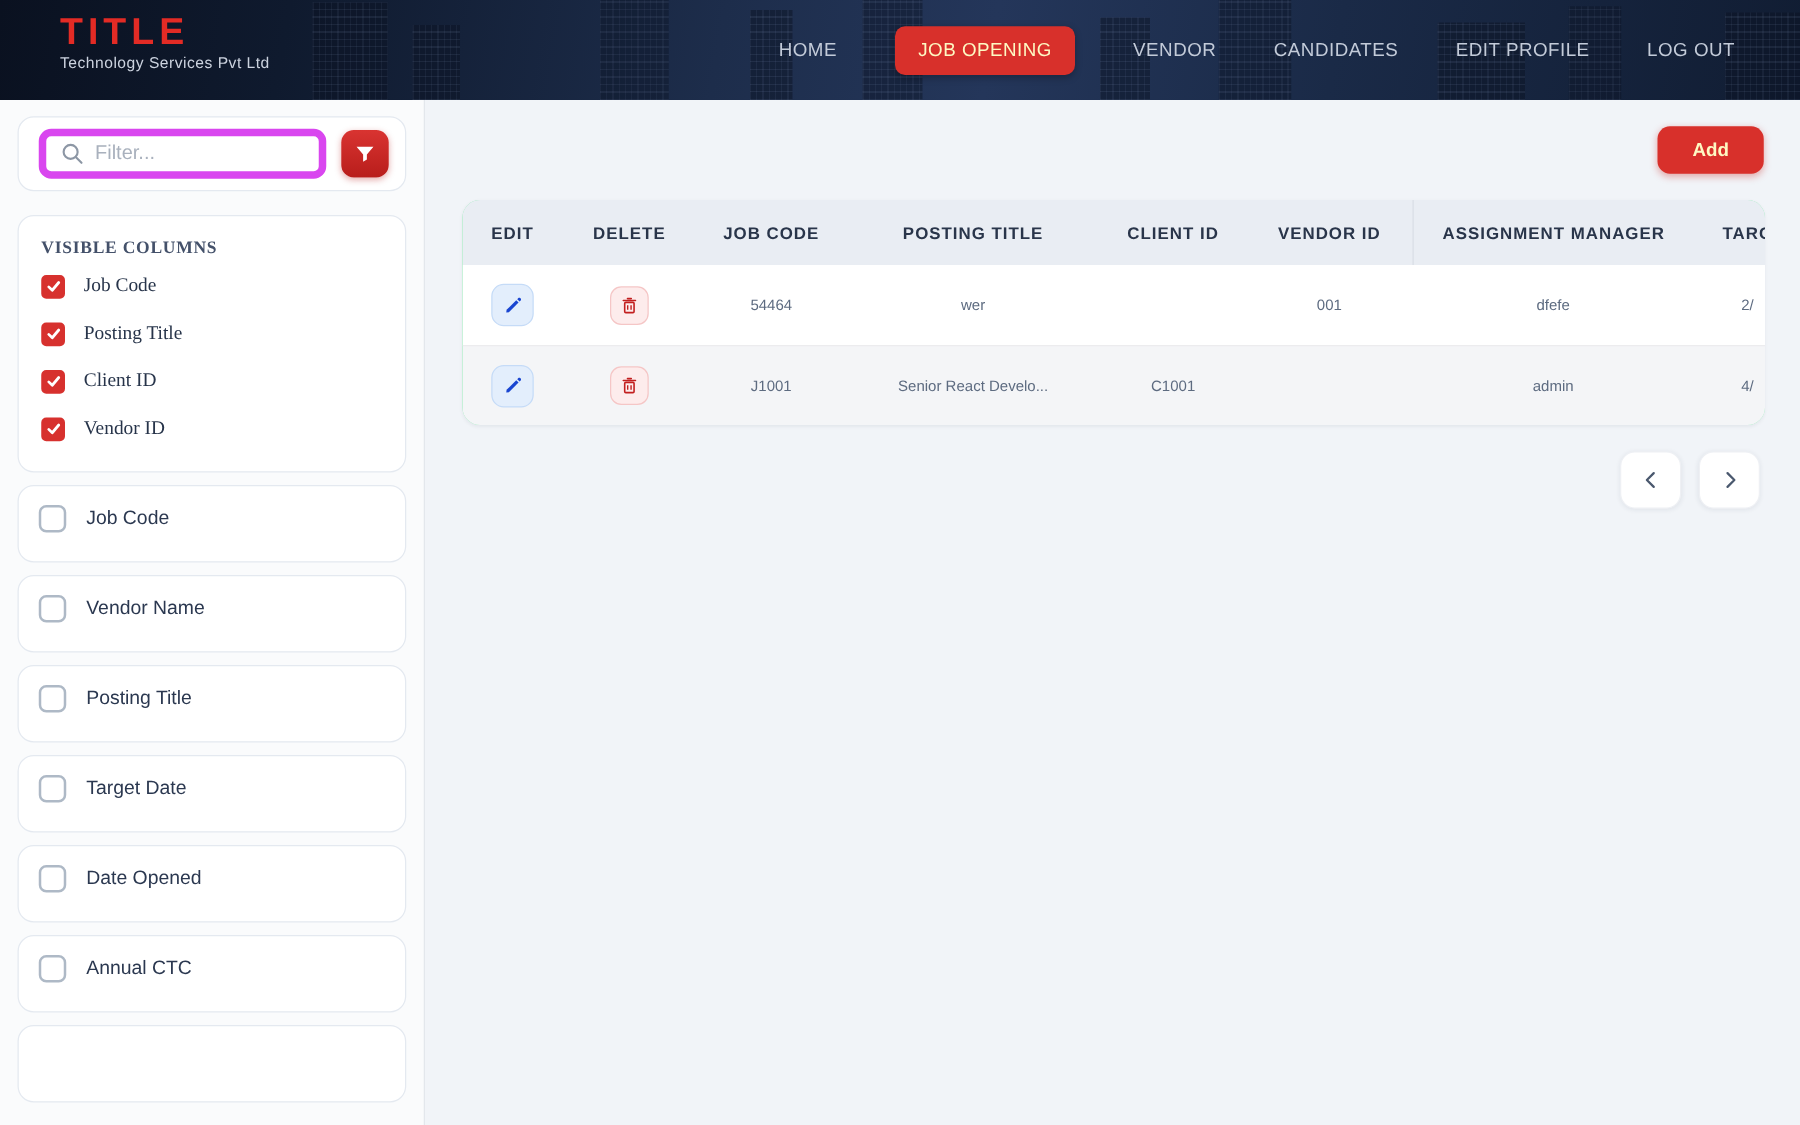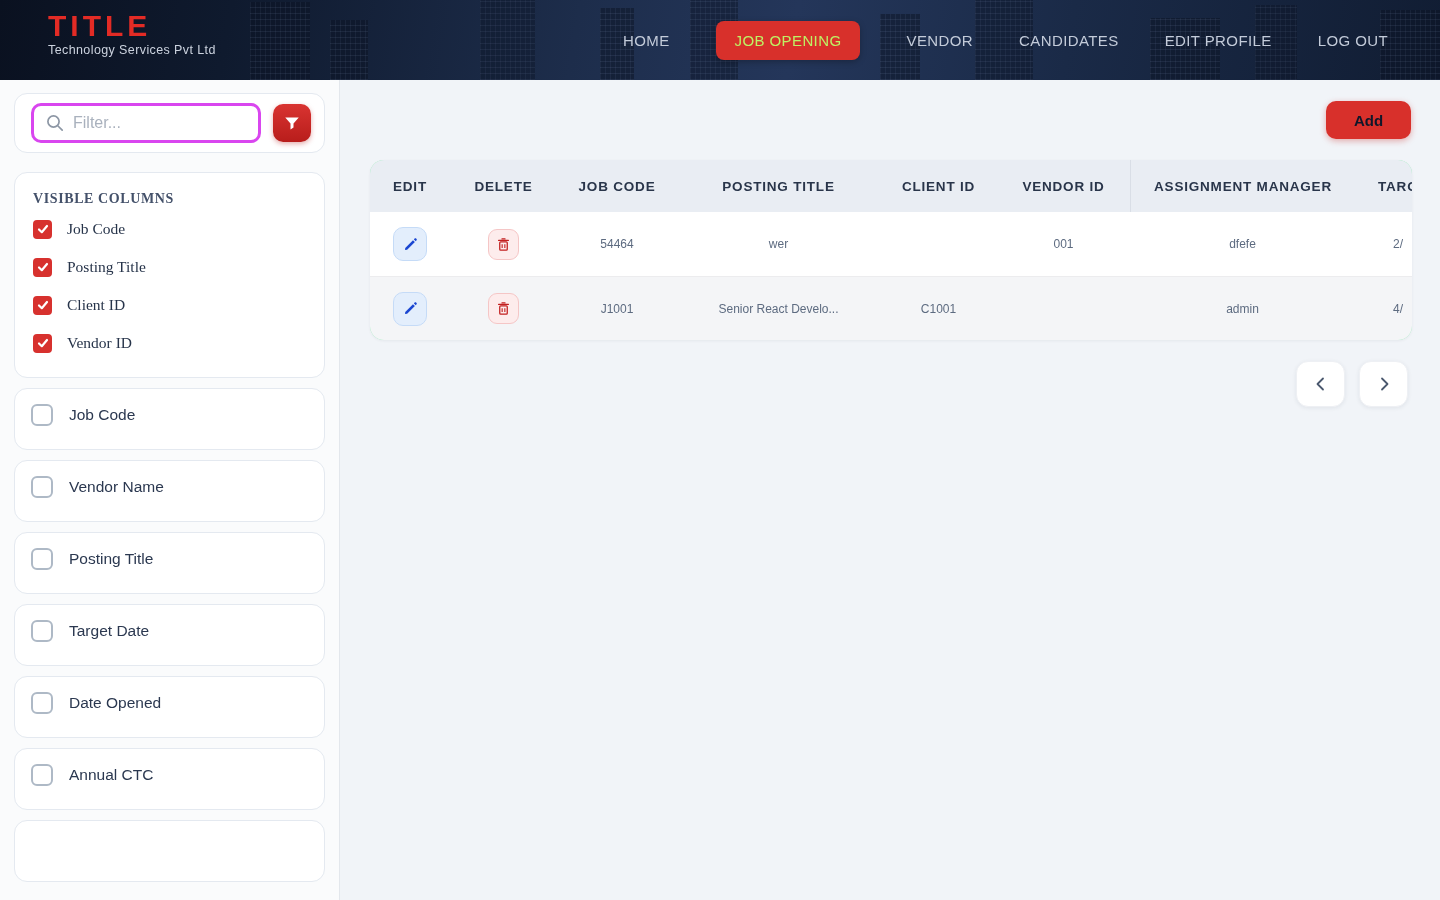--- a/index.html
+++ b/index.html
@@ -18,29 +18,29 @@
   .b1{left:250px;width:60px;height:78px;} .b2{left:330px;width:38px;height:60px;}
   .b3{left:480px;width:55px;height:80px;opacity:.45} .b4{left:600px;width:34px;height:72px;}
   .b5{left:690px;width:48px;height:80px;opacity:.5} .b6{left:880px;width:40px;height:66px;}
   .b7{left:975px;width:58px;height:80px;opacity:.5} .b8{left:1150px;width:70px;height:62px;}
   .b9{left:1255px;width:42px;height:75px;opacity:.45} .b10{left:1380px;width:60px;height:70px;}
   .logo { position:absolute; left:48px; top:11px; z-index:2; }
   .logo-title { color:#e32b25; font-size:30px; font-weight:800; letter-spacing:4px; line-height:30px; }
   .logo-sub { color:#ccd3df; font-size:12.5px; letter-spacing:.4px; margin-top:2px; }
   .nav { position:absolute; right:52px; top:0; height:80px; display:flex; align-items:center; gap:46px; z-index:2; }
   .nav-item { color:#c3cbd9; font-size:15px; font-weight:400; letter-spacing:.4px; cursor:pointer; white-space:nowrap; }
-  .nav-item.active { background:#d8302b; color:#bef264; padding:11px 19px; border-radius:8px;
+  .nav-item.active { background:#d8302b; color:#fef9c3; padding:11px 19px; border-radius:8px;
     box-shadow:0 2px 6px rgba(0,0,0,.25); }
 
   
   .sidebar { position:absolute; left:0; top:80px; width:340px; height:820px;
     background:#fafbfc; border-right:1px solid #e3e7ec; padding:13px 14px 0 14px; z-index:10; }
   .card { background:#fff; border:1px solid #e4e9f0; border-radius:13px; }
   .filter-card { height:60px; display:flex; align-items:center; padding:10px 13px 10px 16px; gap:12px; }
-  .filter-input-wrap { flex:1; height:40px; border:3px solid #d946ef; border-radius:10px;
+  .filter-input-wrap { flex:1; height:40px; border:6px solid #d946ef; border-radius:10px;
     display:flex; align-items:center; padding:0 12px; gap:9px; background:#fff; }
   .filter-input-wrap svg { flex:none; }
   .filter-input { border:none; outline:none; width:100%; font-size:16px; color:#34405a;
     font-family:"Liberation Sans","DejaVu Sans",sans-serif; background:transparent; }
   .filter-input::placeholder { color:#a9b1bd; }
   .funnel-btn { width:38px; height:38px; border:none; border-radius:10px; cursor:pointer;
     background:linear-gradient(180deg,#d93431,#b81d1b); display:flex; align-items:center;
     justify-content:center; box-shadow:0 2px 5px rgba(180,25,25,.35); }
   .vc-card { margin-top:19px; height:206px; padding:18px 18px 0 18px;font-family:Liberation Serif, serif; }
   .vc-title { font-size:14px; font-weight:700; color:#44516a; letter-spacing:.6px; margin-bottom:3px; }
@@ -51,21 +51,21 @@
   .cbx.checked { background:#d7312e; border-color:#d7312e; }
   .cbx.checked .tick { display:block; }
   .vc-label { font-size:15.5px; color:#27344a; }
   .opt-card { margin-top:10px; height:62px; padding:15px 16px; display:flex; align-items:flex-start; gap:16px; cursor:pointer; }
   .opt-card:first-of-type { margin-top:13px; }
   .opt-cbx { width:22px; height:22px; border:2px solid #aeb9c6; border-radius:6px; background:#fff; flex:none; }
   .opt-label { font-size:15.5px; color:#2b3850; margin-top:2px; }
 
   
   .add-btn { position:absolute; left:1326px; top:101px; width:85px; height:38px;
-    background:#d8302b; color:#0f172a; font-size:15px; font-weight:700; border:none;
+    background:#d8302b; color:#fef9c3; font-size:15px; font-weight:700; border:none;
     border-radius:10px; cursor:pointer; box-shadow:0 2px 6px rgba(200,35,30,.35);
     font-family:"Liberation Sans","DejaVu Sans",sans-serif; }
   .table-wrap { position:absolute; left:370px; top:160px; width:1042px; height:180px;
     border-radius:14px; overflow:hidden; background:#86efac; box-shadow:0 1px 3px rgba(20,30,55,.06); }
   .tgrid { display:grid; grid-template-columns:80px 107px 120px 203px 117px 133px 225px 160px;
     width:1145px; }
   .thead { background:#e9edf3; height:52px; }
   .th { display:flex; align-items:center; justify-content:center; font-size:13.5px;
     font-weight:700; color:#29354a; letter-spacing:.8px; white-space:nowrap; }
   .th.col-am { border-left:1px solid #d9dee6; }

